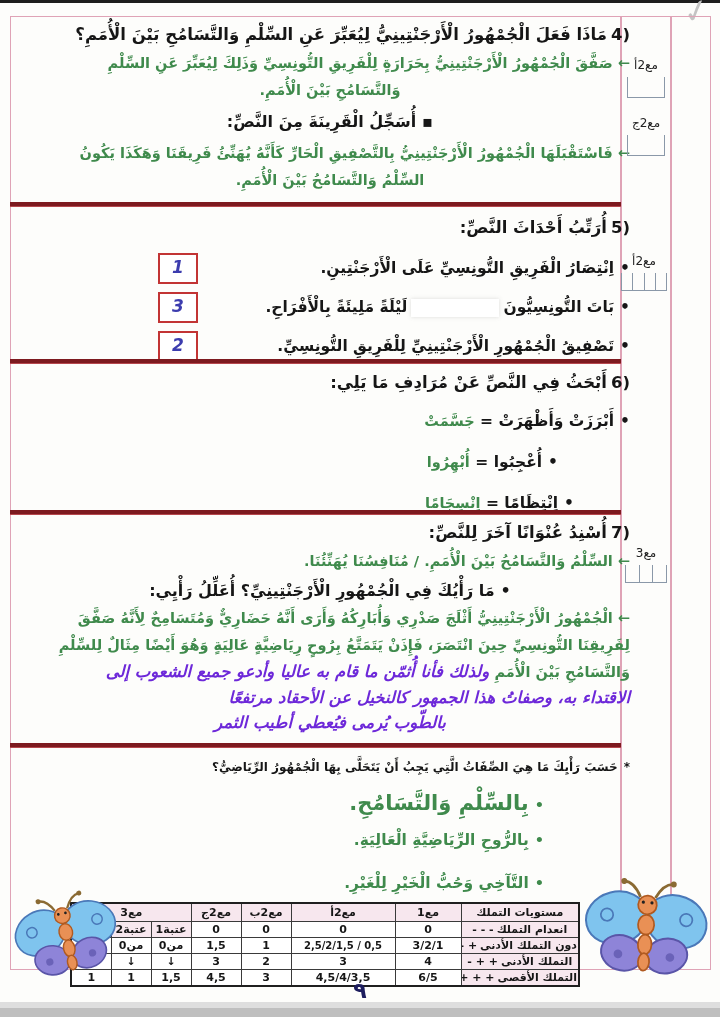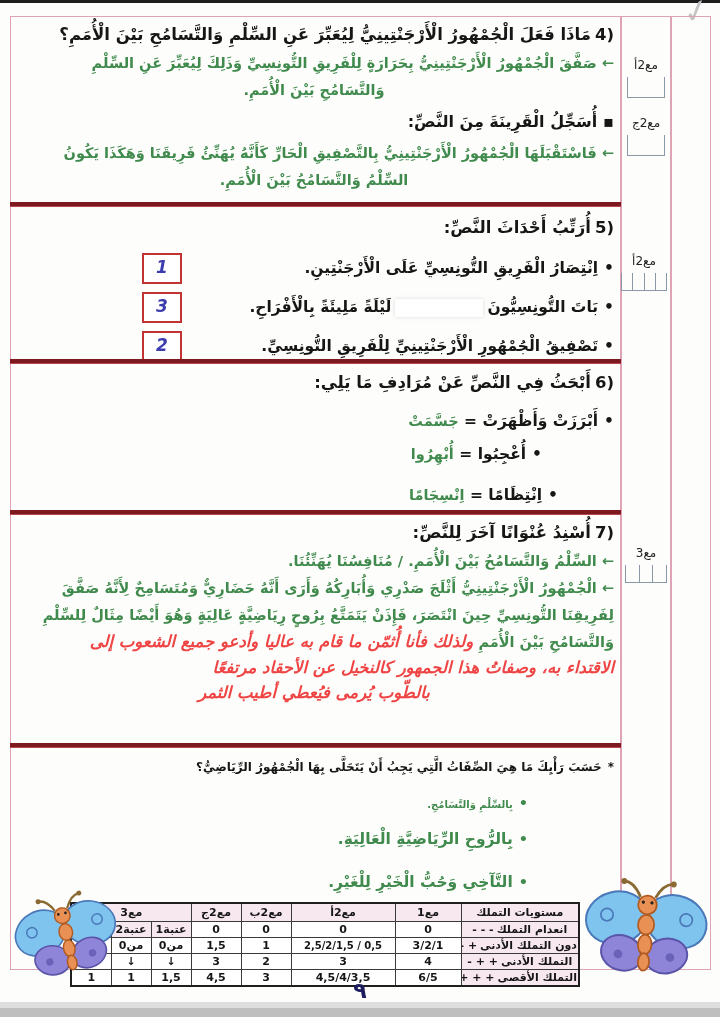--- a/index.html
+++ b/index.html
@@ -8,36 +8,36 @@
   .scan-top{position:absolute;left:0;top:0;width:720px;height:3px;background:#1d1d1d;}
   .scan-bottom1{position:absolute;left:0;top:1002px;width:720px;height:6px;background:#dedede;}
   .scan-bottom2{position:absolute;left:0;top:1008px;width:720px;height:9px;background:#bfbfbf;}
   .checkmark{position:absolute;left:683px;top:-8px;font-size:32px;color:#c4c4c4;transform:rotate(-14deg);}
   .frame{position:absolute;left:10px;top:16px;width:699px;height:952px;border:1.5px solid #dfa3b6;}
   .vline{position:absolute;top:16px;height:952px;width:1.5px;background:#dfa3b6;}
   .v1{left:620px;} .v2{left:670px;}
   .divider{position:absolute;left:10px;width:611px;height:4px;background:#7d1a1f;box-shadow:0 1px 0 #b6474d;}
   .d1{top:202px;} .d2{top:359px;} .d3{top:510px;} .d4{top:743px;}
 
-  .sec{position:absolute;left:14px;width:600px;text-align:right;}
+  .sec{position:absolute;left:30px;width:600px;text-align:right;}
   .qtitle{font-size:16.5px;font-weight:bold;line-height:30px;}
   .qnum{display:inline-block;direction:ltr;unicode-bidi:bidi-override;margin-left:4px;}
   .ln{line-height:27px;text-align:right;}
   .green{color:#3f8a4c;font-weight:bold;font-size:14.5px;}
   .cline{text-align:center;}
-  .subprompt{font-size:16px;font-weight:bold;line-height:28px;}
+  .subprompt{font-size:16px;font-weight:bold;line-height:28px;text-align:center;}
   .bullet{margin-left:6px;}
   .item{font-size:15.5px;font-weight:bold;line-height:27px;position:relative;}
   .q5item{margin-bottom:12px;}
   .order-box{position:absolute;left:128px;top:-2px;width:36px;height:27px;border:2px solid #c23434;
              background:#fff;text-align:center;line-height:25px;font-size:17px;font-weight:bold;
              font-style:italic;color:#3c3cae;}
   .patch{display:inline-block;width:88px;height:18px;background:#ffffff;vertical-align:middle;
          box-shadow:0 0 4px rgba(120,120,120,0.25);margin:0 4px;}
-  .purple{color:#ef4444;font-weight:bold;font-size:16.5px;font-style:italic;}
+  .purple{color:#6d28d9;font-weight:bold;font-size:16.5px;font-style:italic;}
   .pline{line-height:25px;}
 
   .mark{position:absolute;width:48px;text-align:center;font-size:12px;color:#222;}
   .mark-label{margin-bottom:5px;}
   .mark-box{border:1px solid #8a98a8;border-top:none;height:20px;background:transparent;display:flex;}
   .mark-box .cell{flex:1;border-left:1px solid #8a98a8;height:100%;}
   .mark-box .cell:last-child{border-left:none;}
 
   table.rubric{position:absolute;left:70px;top:902px;width:508px;border-collapse:collapse;
                border:2.5px solid #1f1f1f;background:#fff;table-layout:fixed;}
@@ -91,47 +91,48 @@
       <span class="order-box">2</span>
     </div>
   </div>
   <div class="divider d2"></div>
 
   <div class="sec" style="top:368px;">
     <div class="qtitle"><span class="qnum">6)</span><span>أَبْحَثُ فِي النَّصِّ عَنْ مُرَادِفِ مَا يَلِي:</span></div>
     <div class="item" style="margin-top:10px;">
       <span class="bullet">•</span><span>أَبْرَزَتْ وَأَظْهَرَتْ =</span> <span class="green">جَسَّمَتْ</span>
     </div>
-    <div class="item" style="margin-top:6px;margin-right:72px;">
+    <div class="item" style="margin-top:14px;margin-right:72px;">
       <span class="bullet">•</span><span>أُعْجِبُوا =</span> <span class="green">أُبْهِرُوا</span>
     </div>
     <div class="item" style="margin-top:14px;margin-right:56px;">
       <span class="bullet">•</span><span>اِنْتِظَامًا =</span> <span class="green">اِنْسِجَامًا</span>
     </div>
   </div>
   <div class="divider d3"></div>
 
   <div class="sec" style="top:518px;">
     <div class="qtitle"><span class="qnum">7)</span><span>أُسْنِدُ عُنْوَانًا آخَرَ لِلنَّصِّ:</span></div>
     <div class="green ln">← السِّلْمُ وَالتَّسَامُحُ بَيْنَ الْأُمَمِ. / مُنَافِسُنَا يُهَنِّئُنَا.</div>
+    <div class="subprompt" style="margin-top:2px;"><span class="bullet">•</span><span>مَا رَأْيُكَ فِي الْجُمْهُورِ الْأَرْجَنْتِينِيِّ؟ أُعَلِّلُ رَأْيِي:</span></div>
     <div class="green ln">← الْجُمْهُورُ الْأَرْجَنْتِينِيُّ أَثْلَجَ صَدْرِي وَأُبَارِكُهُ وَأَرَى أَنَّهُ حَضَارِيٌّ وَمُتَسَامِحٌ لِأَنَّهُ صَفَّقَ</div>
     <div class="green ln">لِفَرِيقِنَا التُّونِسِيِّ حِينَ انْتَصَرَ، فَإِذَنْ يَتَمَتَّعُ بِرُوحٍ رِيَاضِيَّةٍ عَالِيَةٍ وَهُوَ أَيْضًا مِثَالٌ لِلسِّلْمِ</div>
     <div class="ln" style="line-height:26px;">
       <span class="green">وَالتَّسَامُحِ بَيْنَ الْأُمَمِ</span>
       <span class="purple">ولذلك فأنا أُثمّن ما قام به عاليا وأدعو جميع الشعوب إلى</span>
     </div>
     <div class="purple pline">الاقتداء به، وصفاتُ هذا الجمهور كالنخيل عن الأحقاد مرتفعًا</div>
     <div class="purple pline cline">بالطّوب يُرمى فيُعطي أطيب الثمر</div>
   </div>
   <div class="divider d4"></div>
 
   <div class="sec" style="top:752px;">
     <div class="qtitle" style="font-size:12px;"><span class="bullet">*</span><span>حَسَبَ رَأْيِكَ مَا هِيَ الصِّفَاتُ الَّتِي يَجِبُ أَنْ يَتَحَلَّى بِهَا الْجُمْهُورُ الرِّيَاضِيُّ؟</span></div>
     <div class="item" style="margin-top:8px;margin-right:86px;">
-      <span class="bullet green">•</span><span class="green" style="font-size:10px;text-align:right;">بِالسِّلْمِ وَالتَّسَامُحِ.</span>
+      <span class="bullet green">•</span><span class="green" style="font-size:21px;text-align:right;">بِالسِّلْمِ وَالتَّسَامُحِ.</span>
     </div>
     <div class="item" style="margin-top:8px;margin-right:86px;">
       <span class="bullet green">•</span><span class="green" style="font-size:15.5px;">بِالرُّوحِ الرِّيَاضِيَّةِ الْعَالِيَةِ.</span>
     </div>
     <div class="item" style="margin-top:16px;margin-right:86px;">
       <span class="bullet green">•</span><span class="green" style="font-size:15.5px;">التَّآخِي وَحُبُّ الْخَيْرِ لِلْغَيْرِ.</span>
     </div>
   </div>
 
   <div class="mark" style="left:622px;top:58px;">

